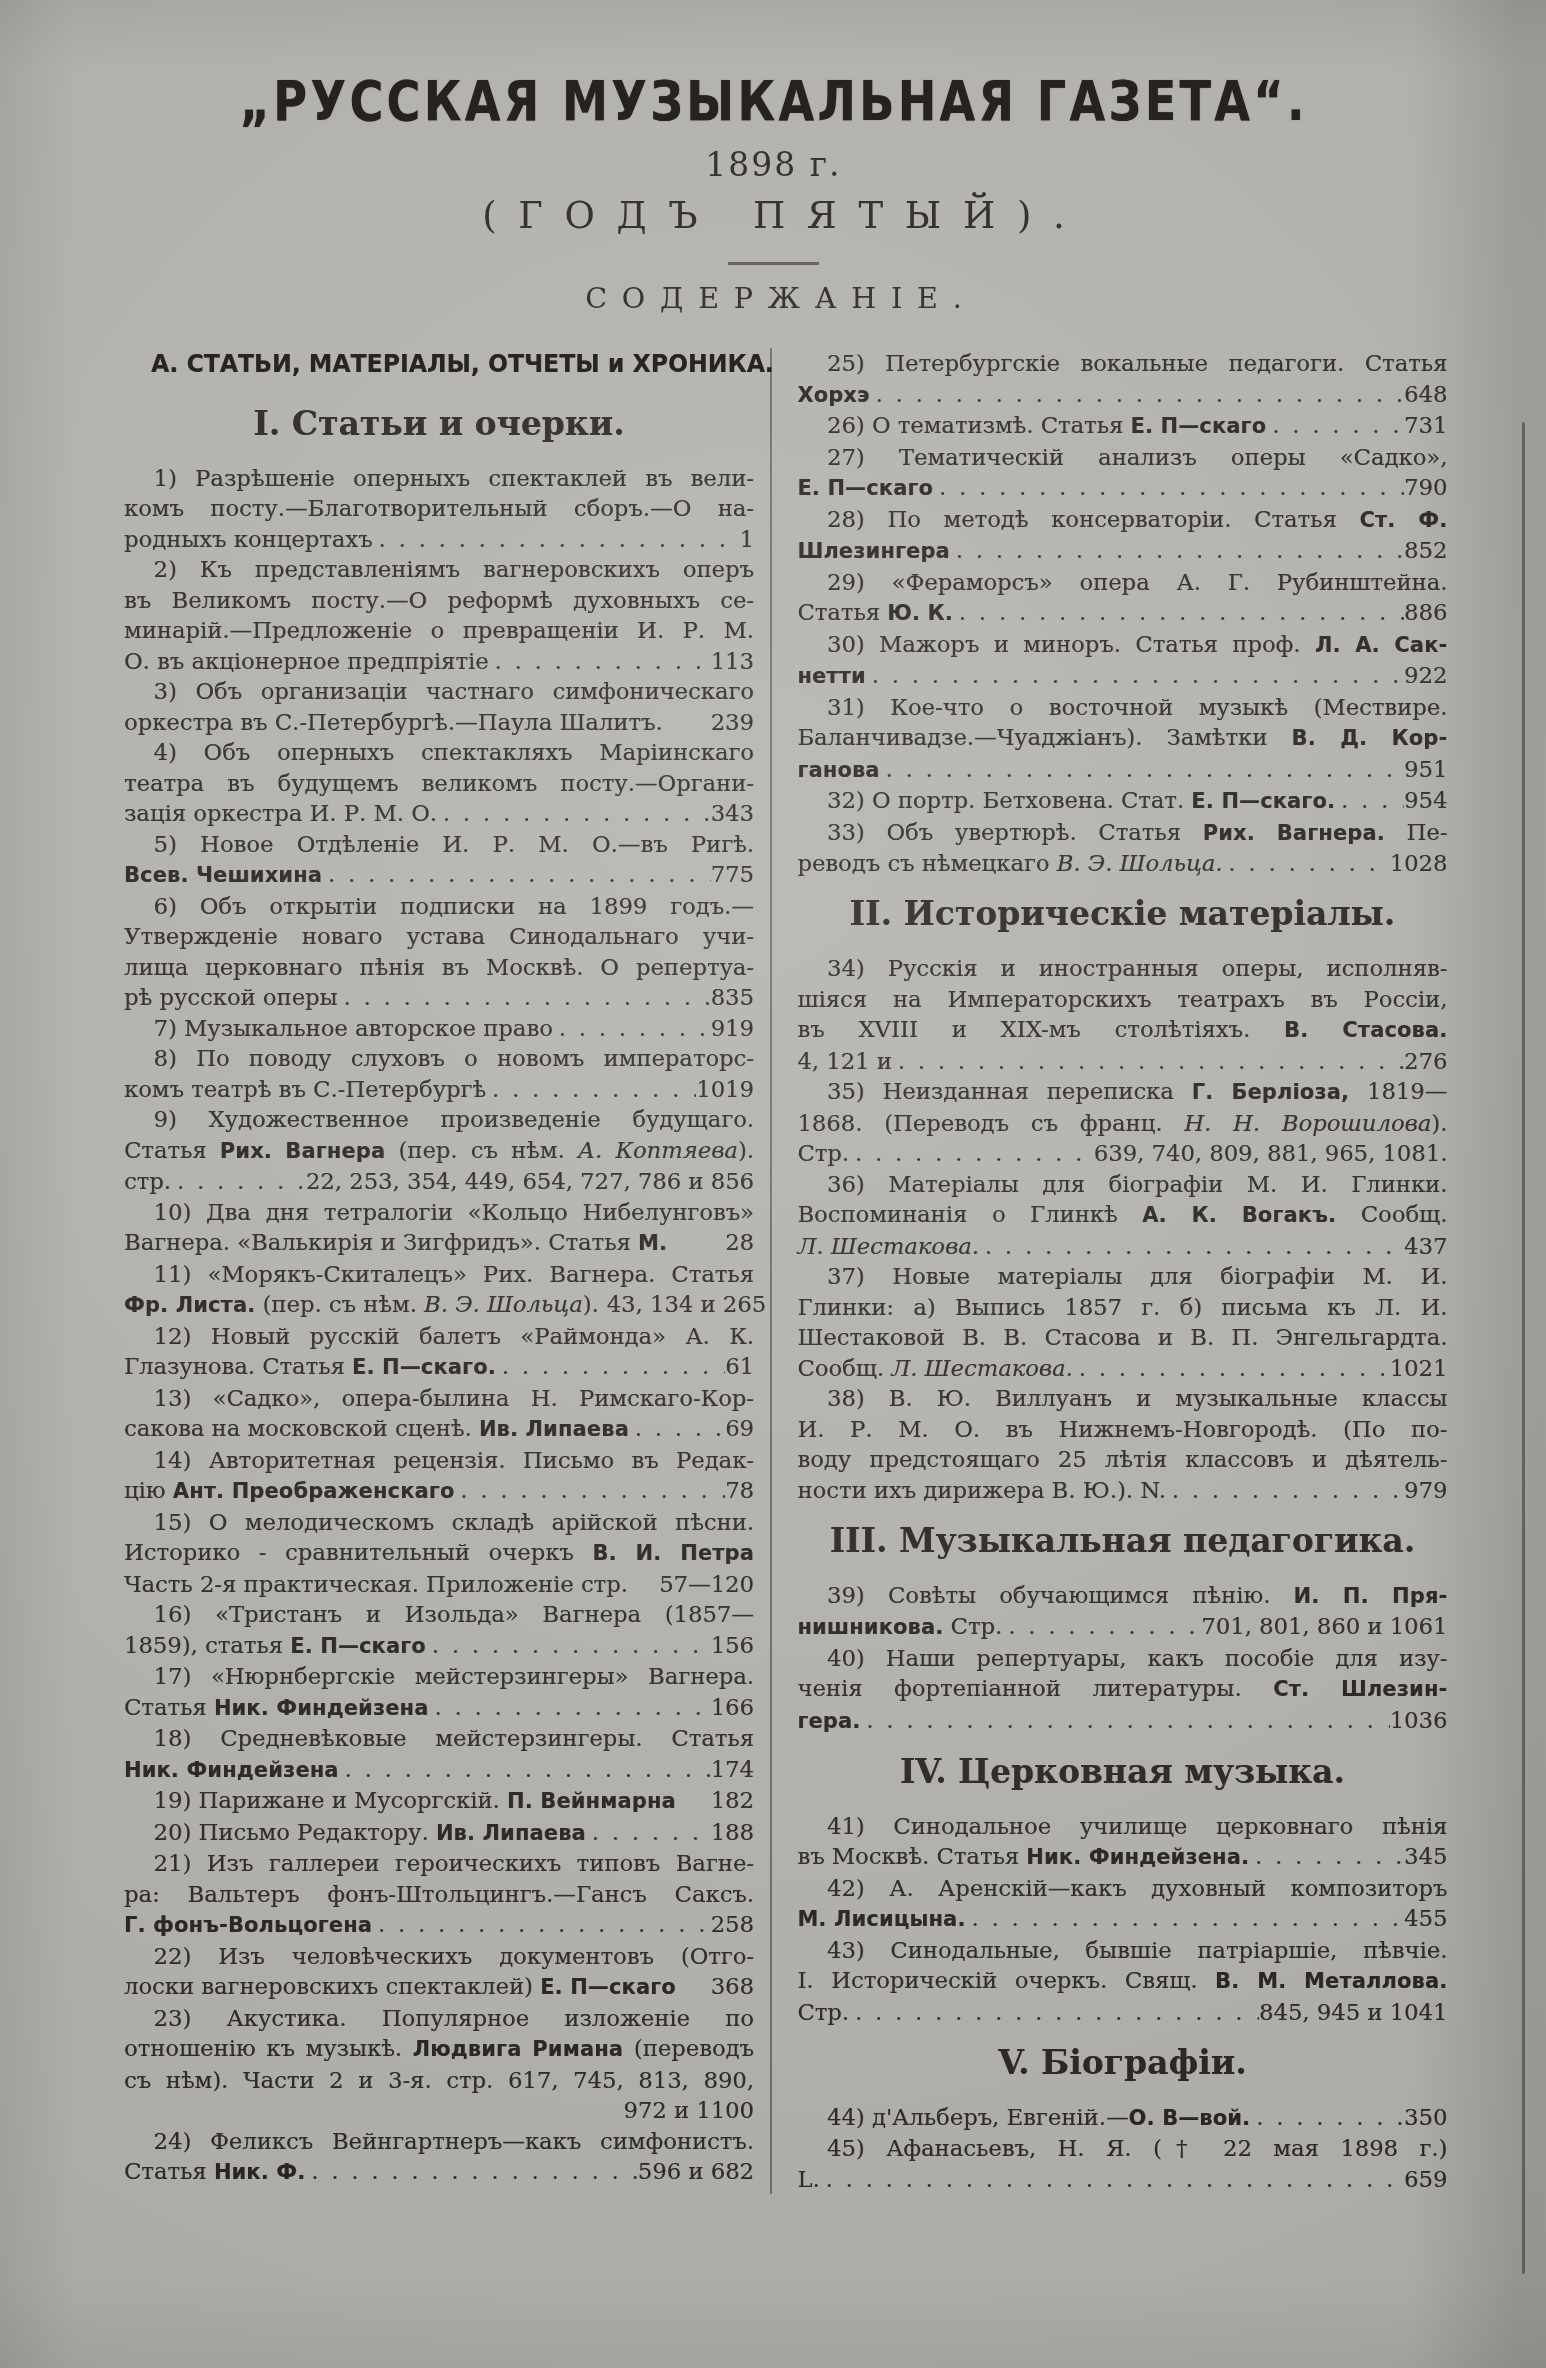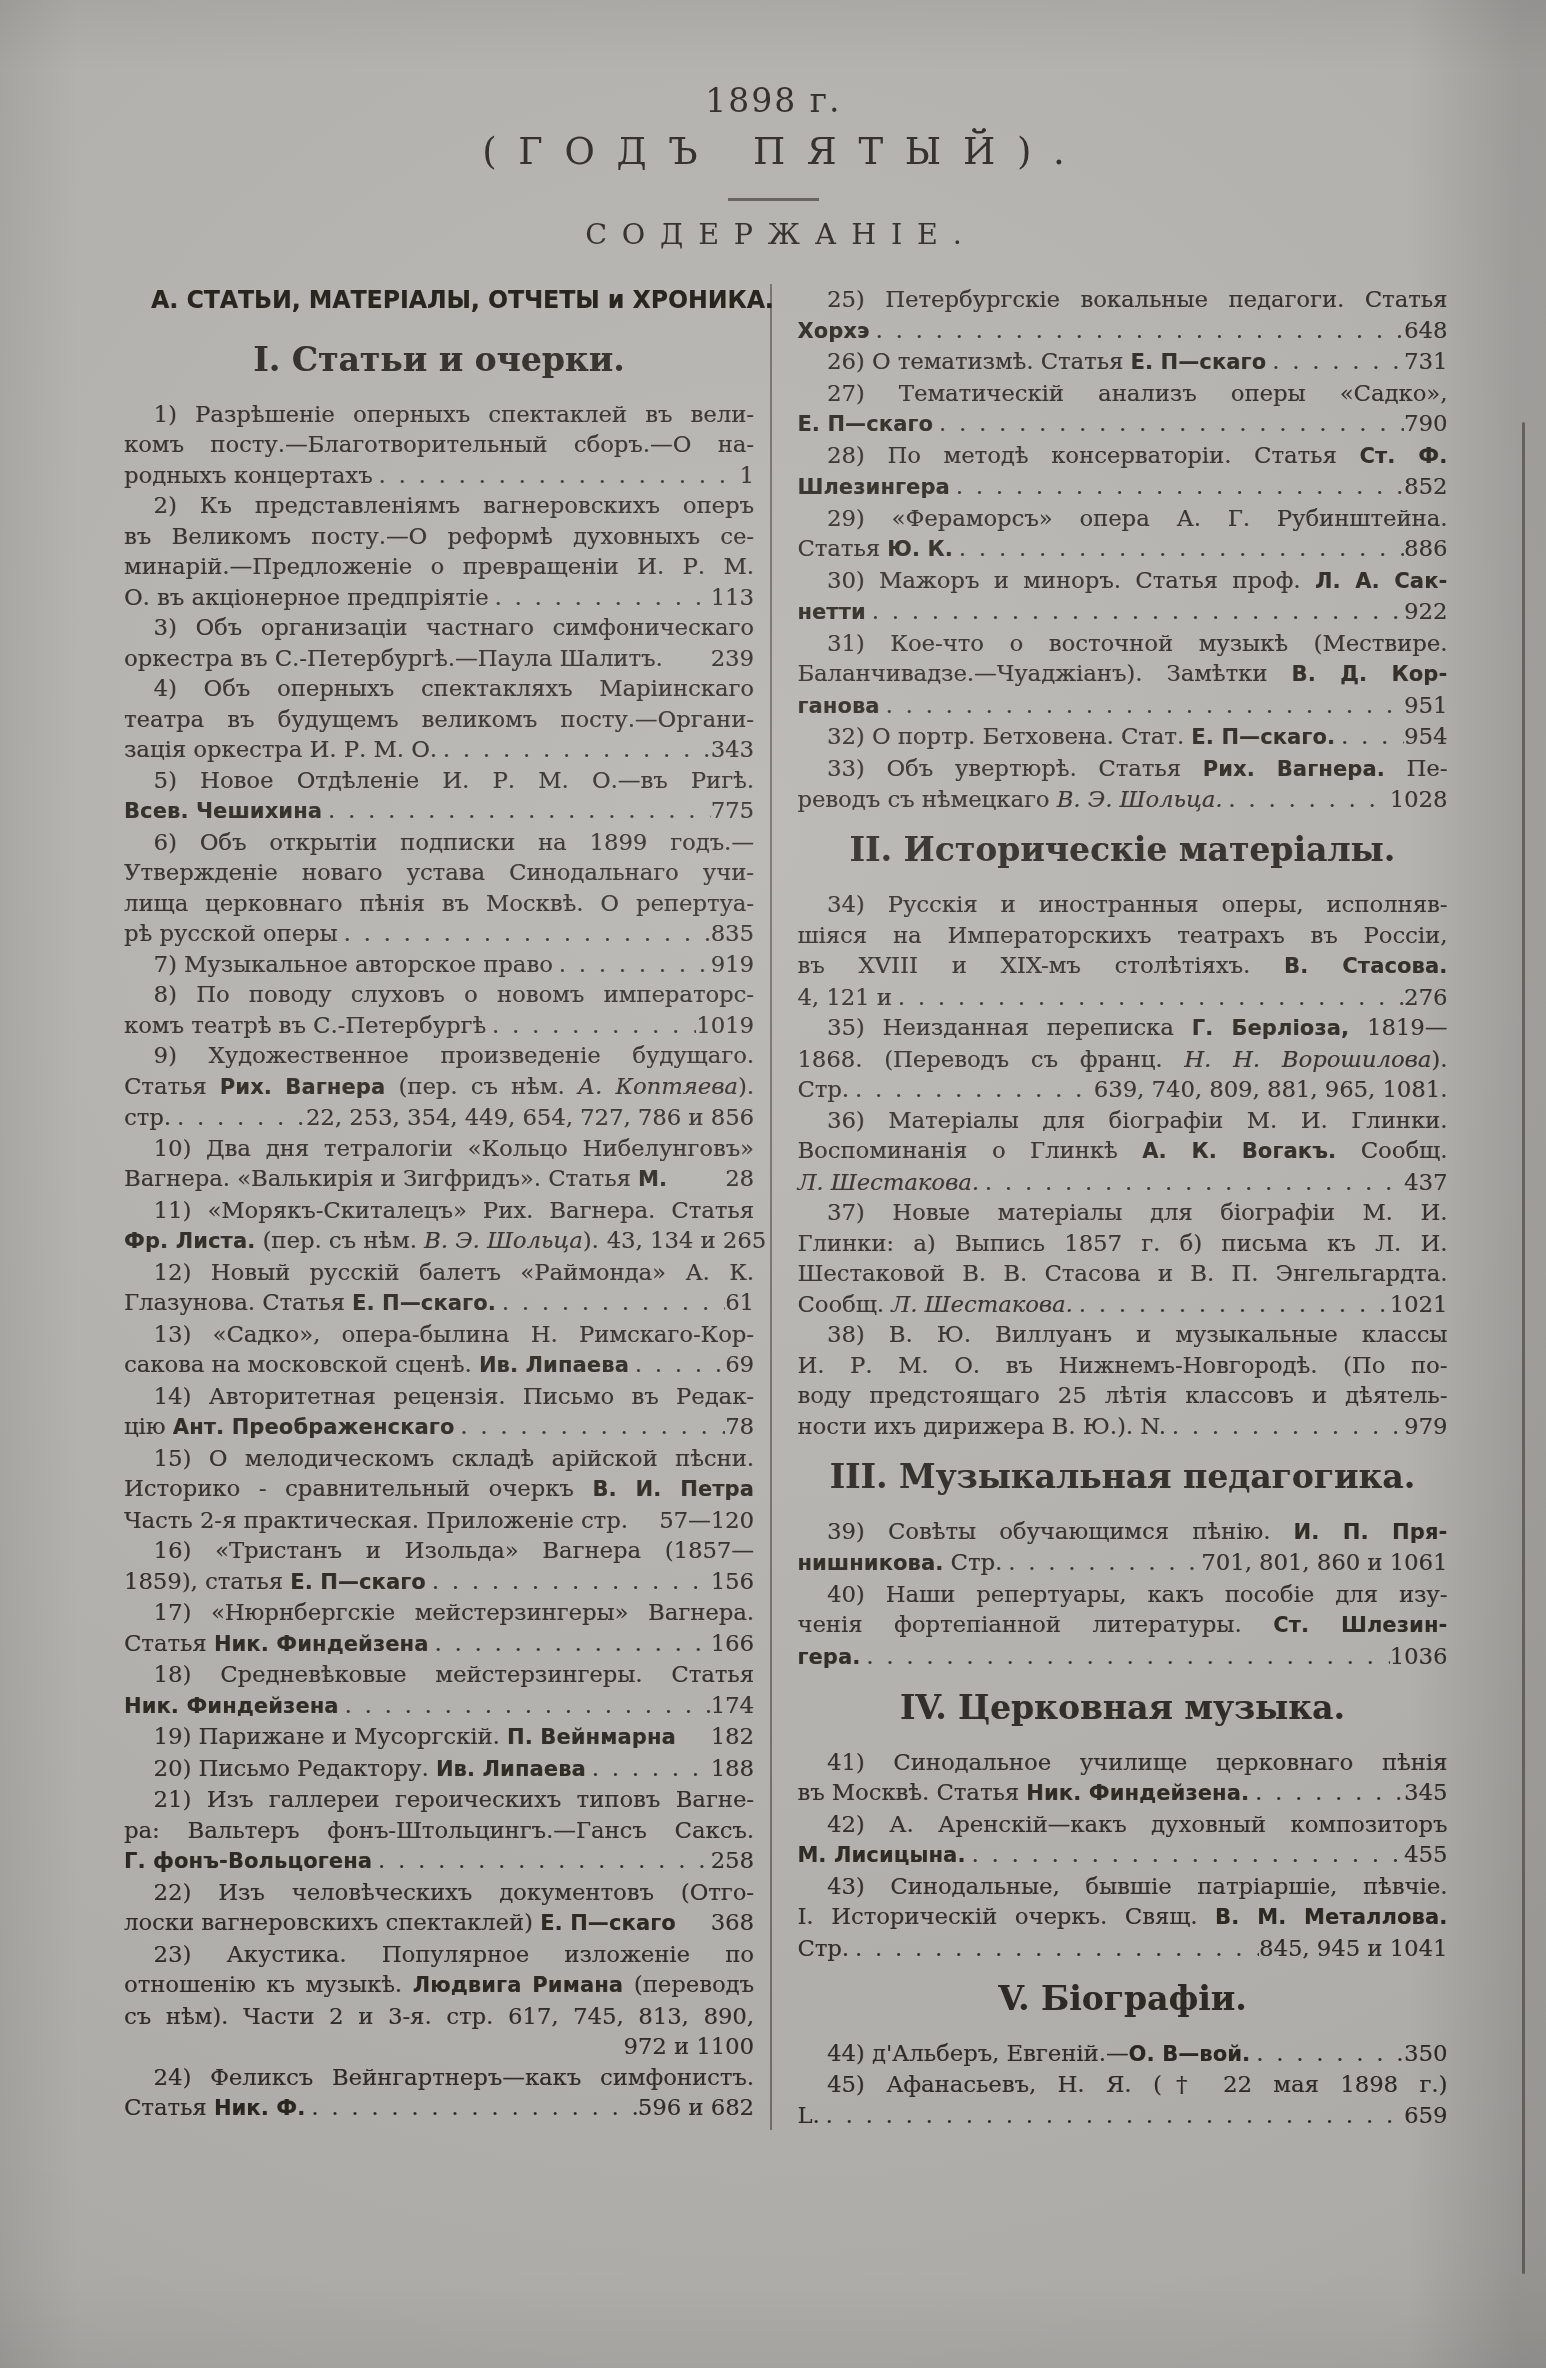--- a/index.html
+++ b/index.html
@@ -62,20 +62,23 @@
   .sp{flex:1 1 auto;min-width:7.9px;}
   .pgn{white-space:nowrap;flex:0 0 auto;}
   .b{font-family:"DejaVu Sans",sans-serif;font-weight:bold;font-size:0.92em;letter-spacing:0.2px;color:#29261f;}
   .i{font-style:italic;}
 </style>
 </head>
 <body>
 
 <div class="page">
   <div class="hdr">
+    <div>
+      <span class="title">„РУССКАЯ МУЗЫКАЛЬНАЯ ГАЗЕТА“.</span>
+    </div>
     <div class="year">1898 г.</div>
     <div class="edition">(ГОДЪ ПЯТЫЙ).</div>
     <div class="rule"></div>
     <div class="contents">СОДЕРЖАНІЕ.</div>
   </div>
 
   <div class="cols">
     <div class="col-l" id="col-left">
         <div class="colhead"><span class="colhead-in">А. СТАТЬИ, МАТЕРІАЛЫ, ОТЧЕТЫ и ХРОНИКА.</span></div>
         <div class="subhead">I. Статьи и очерки.</div>

